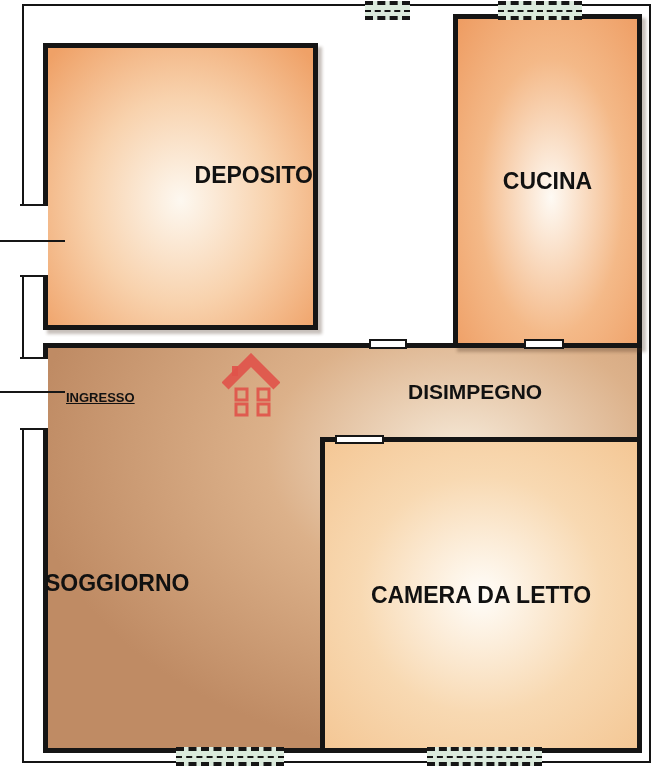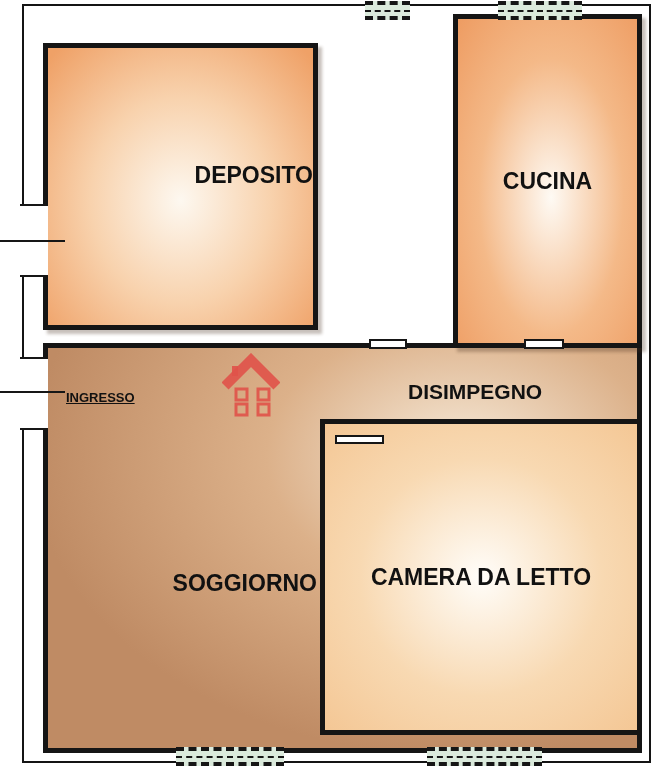--- a/index.html
+++ b/index.html
@@ -15,38 +15,38 @@
   .room-label{font-weight:bold;font-size:23px;color:#111;letter-spacing:0;white-space:nowrap;}
   .deposito{left:43px;top:43px;width:275px;height:287px;padding-bottom:22px;
             background:radial-gradient(ellipse at 50% 55%, #fdf8f0 0%, #f8d2ad 48%, #efa167 96%);justify-content:flex-end;}
   .wc{left:325px;top:14px;width:133px;height:334px;
       background:radial-gradient(ellipse at 50% 50%, #fdf4ef 0%, #f9d4c4 55%, #f5c3af 100%);}
   .cucina{left:453px;top:14px;width:189px;height:334px;
       background:radial-gradient(ellipse at 52% 55%, #fefaf4 0%, #f4b988 55%, #ee9c62 100%);}
   
   .interior{left:43px;top:343px;width:599px;height:410px;box-shadow:none;
       background:radial-gradient(ellipse 430px 300px at 70% 27%, #f6ead9 0%, #dcb18a 45%, #bf8b64 100%);}
-  .camera{left:320px;top:419px;width:322px;height:316px;z-index:3;box-shadow:none;
+  .camera{left:320px;top:437px;width:322px;height:316px;z-index:3;box-shadow:none;
       background:radial-gradient(ellipse at 50% 50%, #fffdf9 0%, #f8d9b2 55%, #f4c795 100%);}
   
   .window{position:absolute;background:#dbeadc;z-index:4;box-sizing:border-box;
           border-top:4px dashed #161616;border-bottom:4px dashed #161616;}
   .window i{display:block;position:absolute;left:0;right:0;top:50%;margin-top:-1px;
             border-top:2px dashed #161616;}
   
   .door{position:absolute;background:#ffffff;border:2px solid #161616;box-sizing:border-box;z-index:4;}
   
   .opening{position:absolute;background:#ffffff;border-top:2px solid #161616;
            border-bottom:2px solid #161616;box-sizing:border-box;z-index:4;}
   .leader{position:absolute;height:2px;background:#161616;z-index:5;}
   
   .flabel{position:absolute;font-weight:bold;color:#111;z-index:6;white-space:nowrap;}
   .lbl-disimpegno{left:408px;top:380px;font-size:21px;}
   .lbl-ingresso{left:66px;top:390px;font-size:13px;text-decoration:underline;}
-  .lbl-soggiorno{left:45px;top:570px;width:272px;text-align:right;font-size:23px;}
+  .lbl-soggiorno{left:45px;top:570px;width:272px;text-align:left;font-size:23px;}
   
   .logo{position:absolute;left:222px;top:350px;width:230px;height:66px;z-index:5;}
   .logo svg{position:absolute;left:0;top:3px;}
   .brand-name{position:absolute;left:54px;top:3px;font-size:33px;font-weight:bold;
               letter-spacing:-1.5px;color:rgba(224,82,73,.92);}
   .brand-tagline{position:absolute;left:96px;top:37px;font-size:20px;font-weight:bold;
               letter-spacing:1px;color:rgba(125,125,125,.85);}
 </style>
 </head>
 <body>

